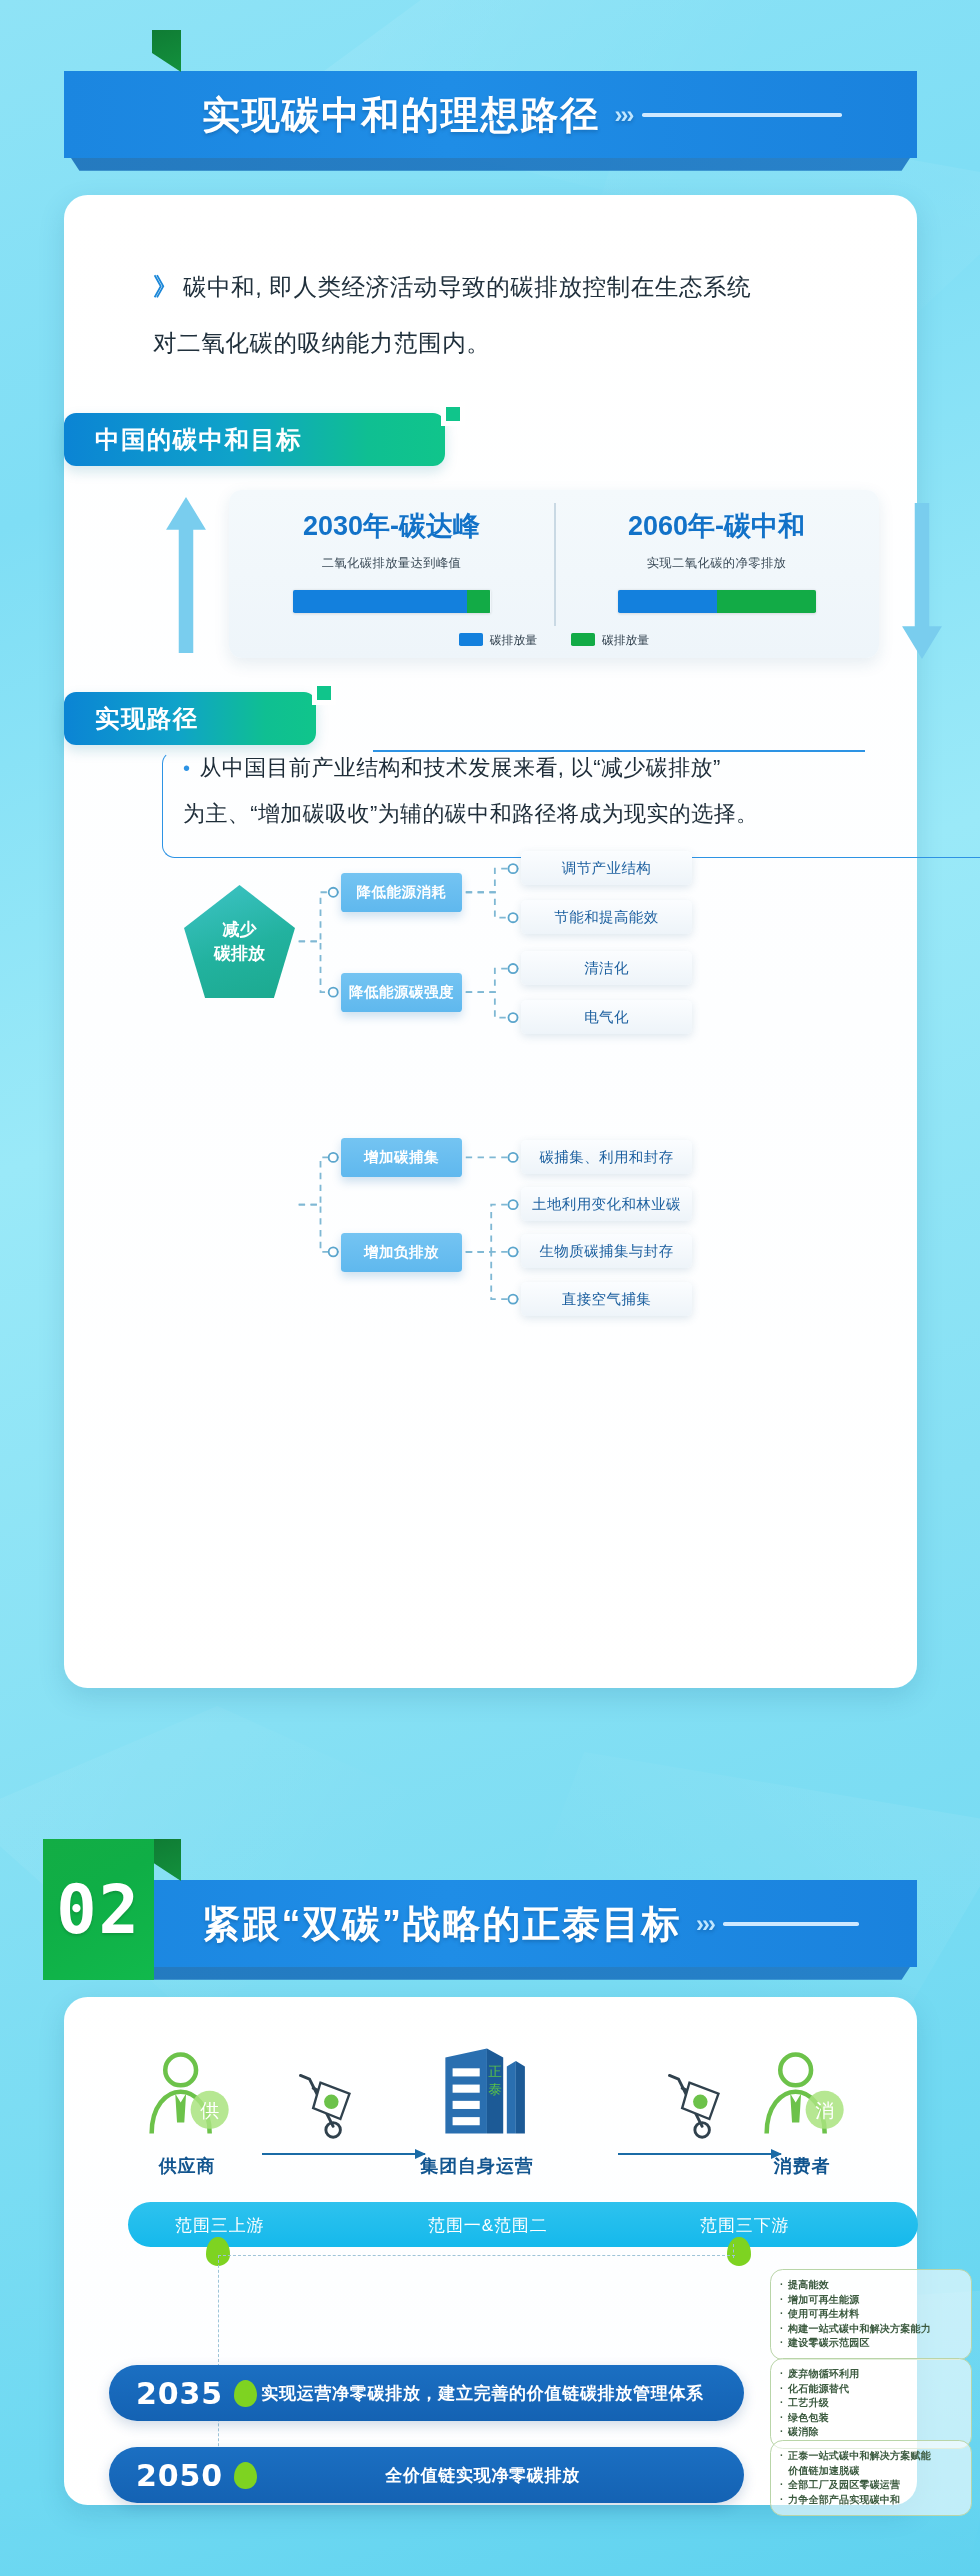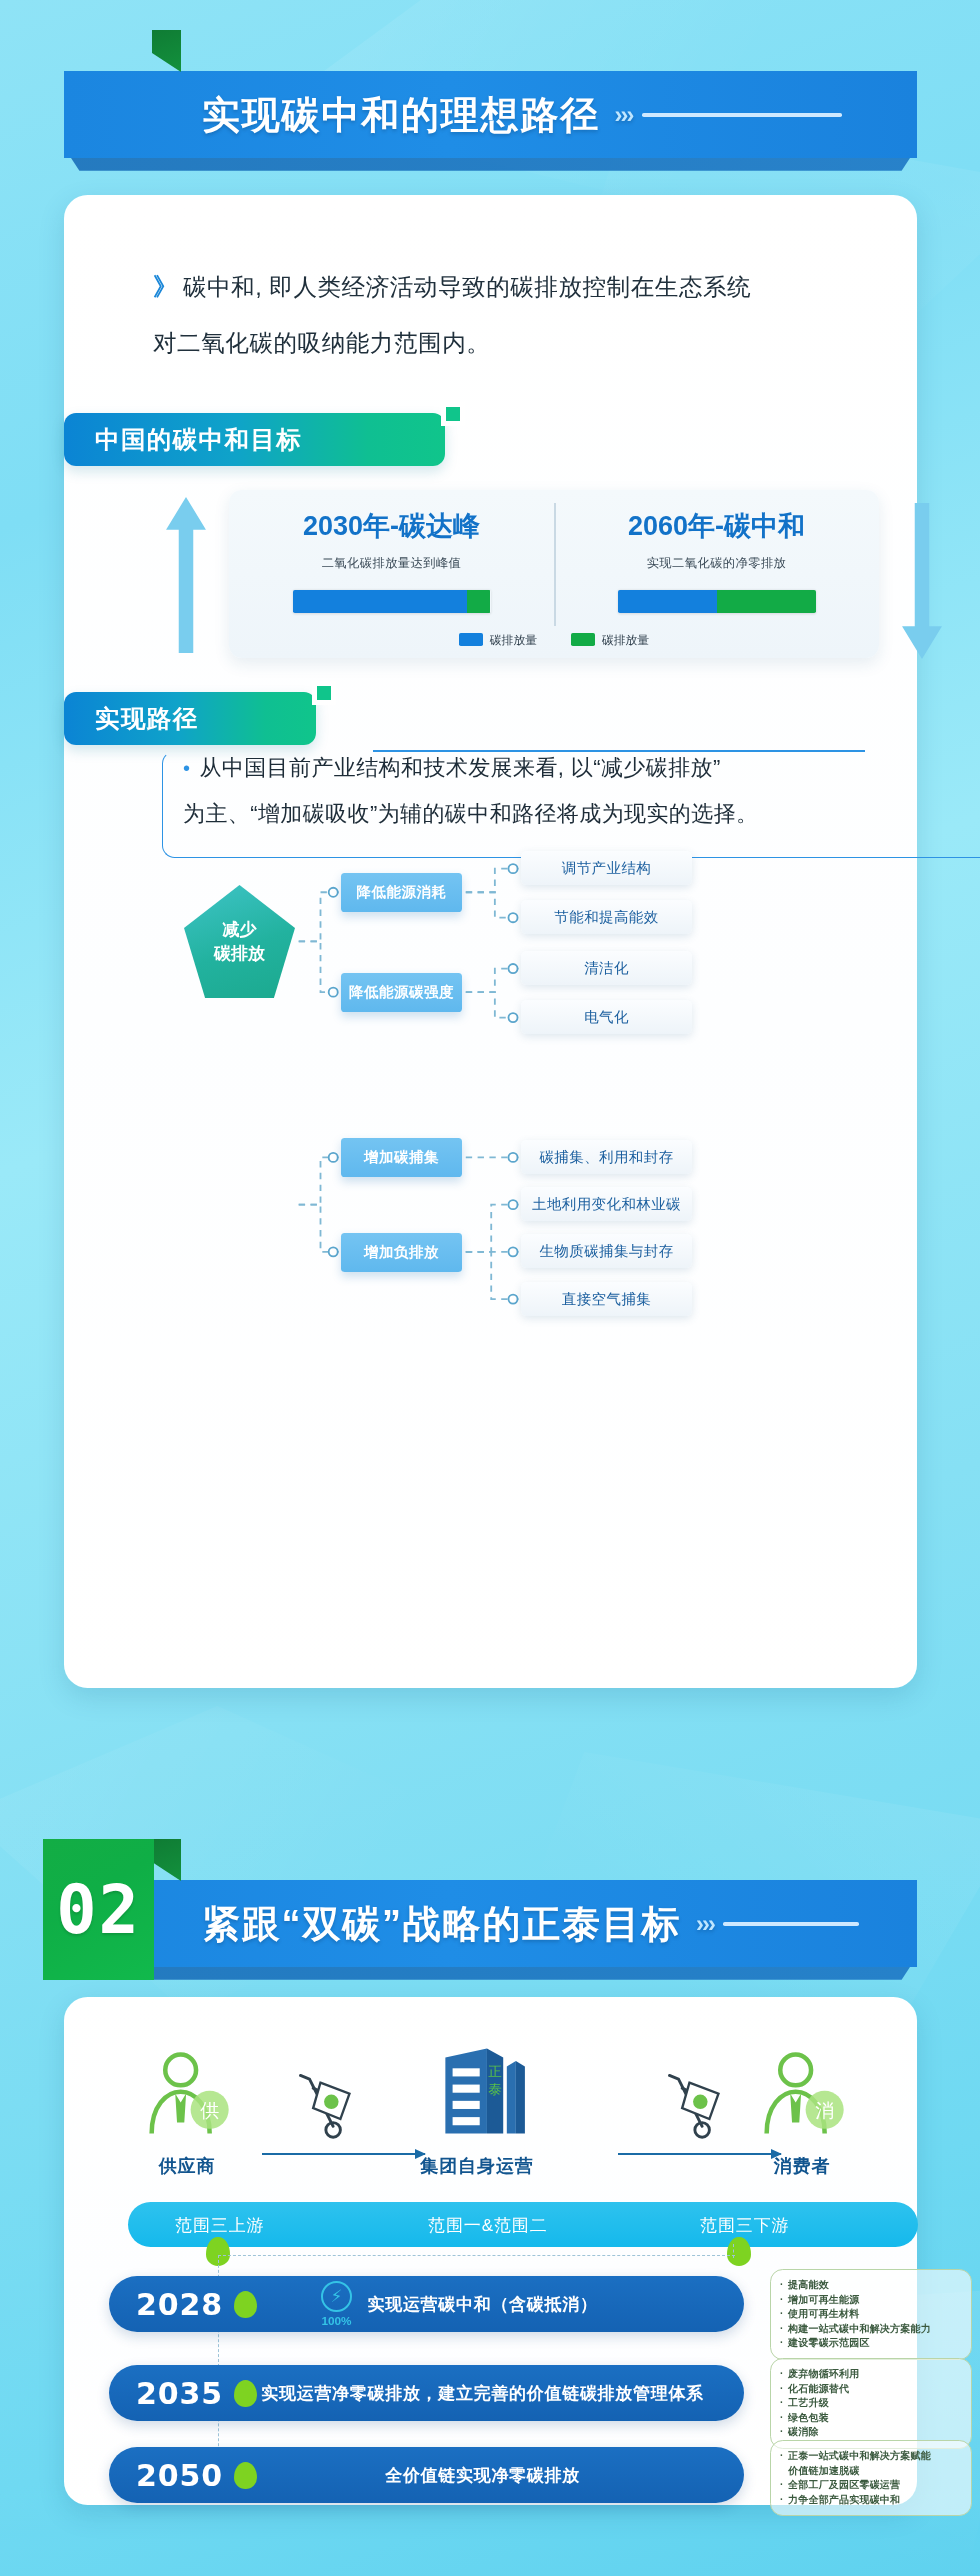--- a/index.html
+++ b/index.html
@@ -433,29 +433,20 @@
     </div>
     <div class="pin" style="left:78px; top:187px;"></div>
     <div class="pin" style="left:599px; top:187px;"></div>
   </div>
 
   <div class="tl">
     <div class="hdash" style="left:109px; top:-5.4px; width:517px;"></div>
     <div class="vdash" style="left:109px; top:-5.4px; height:211px;"></div>
     <div class="vdash" style="left:624px; top:-16.3px; height:14.5px;"></div>
 
-    <div class="trow" style="top:16.3px;">
-      <span class="tyear">2028</span>
-      <span class="tdot"></span>
-      <span class="ttext">实现运营碳中和（含碳抵消）</span>
-      <div class="tbadge">
-        <div class="ring">⚡</div>
-        <div class="pct">100%</div>
-      </div>
-    </div>
     <div class="tnote" style="top:9px;">
       <ul>
         <li>提高能效</li>
         <li>增加可再生能源</li>
         <li>使用可再生材料</li>
         <li>构建一站式碳中和解决方案能力</li>
         <li>建设零碳示范园区</li>
       </ul>
     </div>
 

